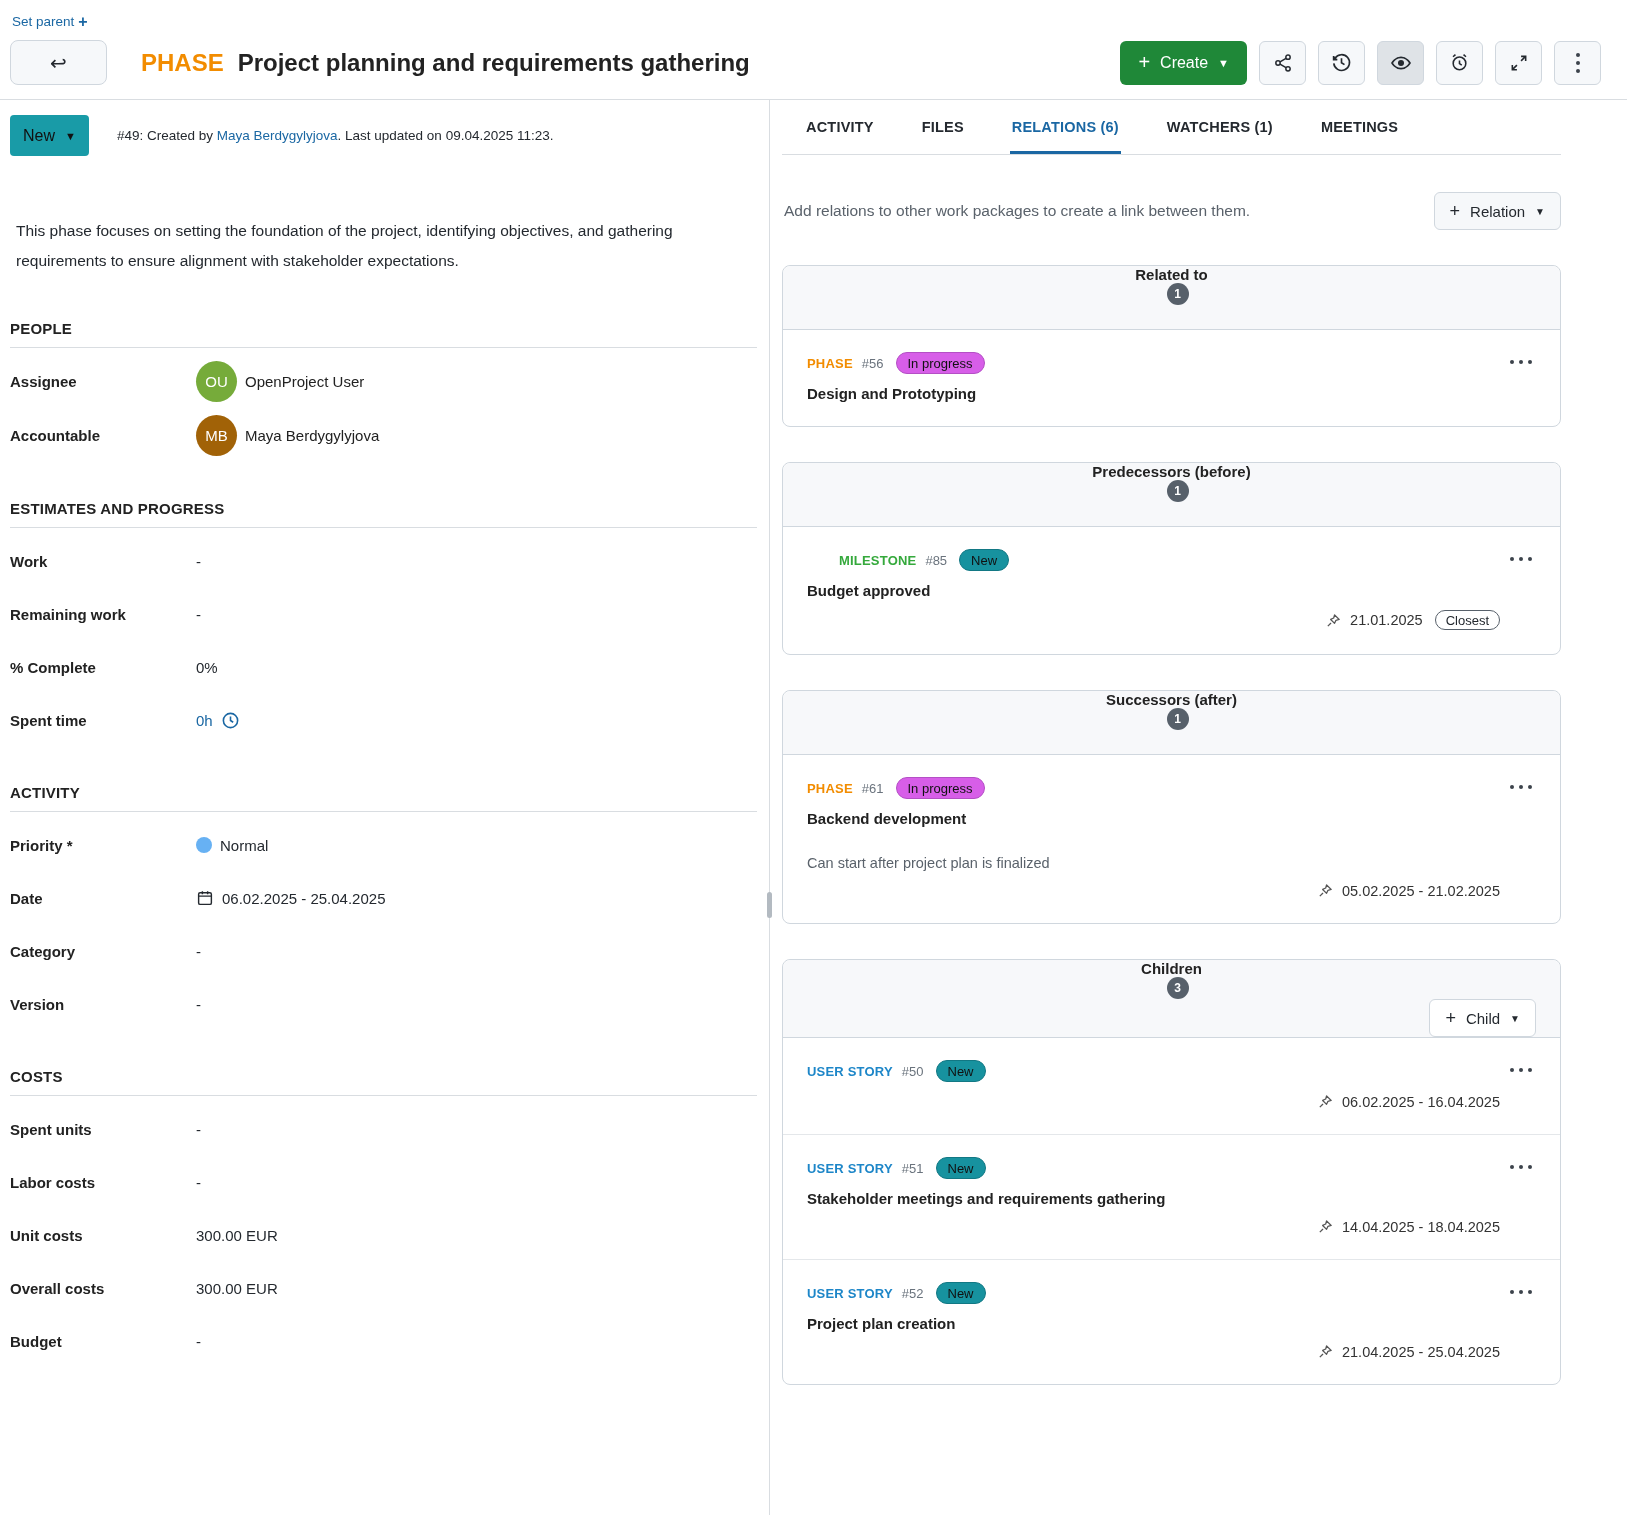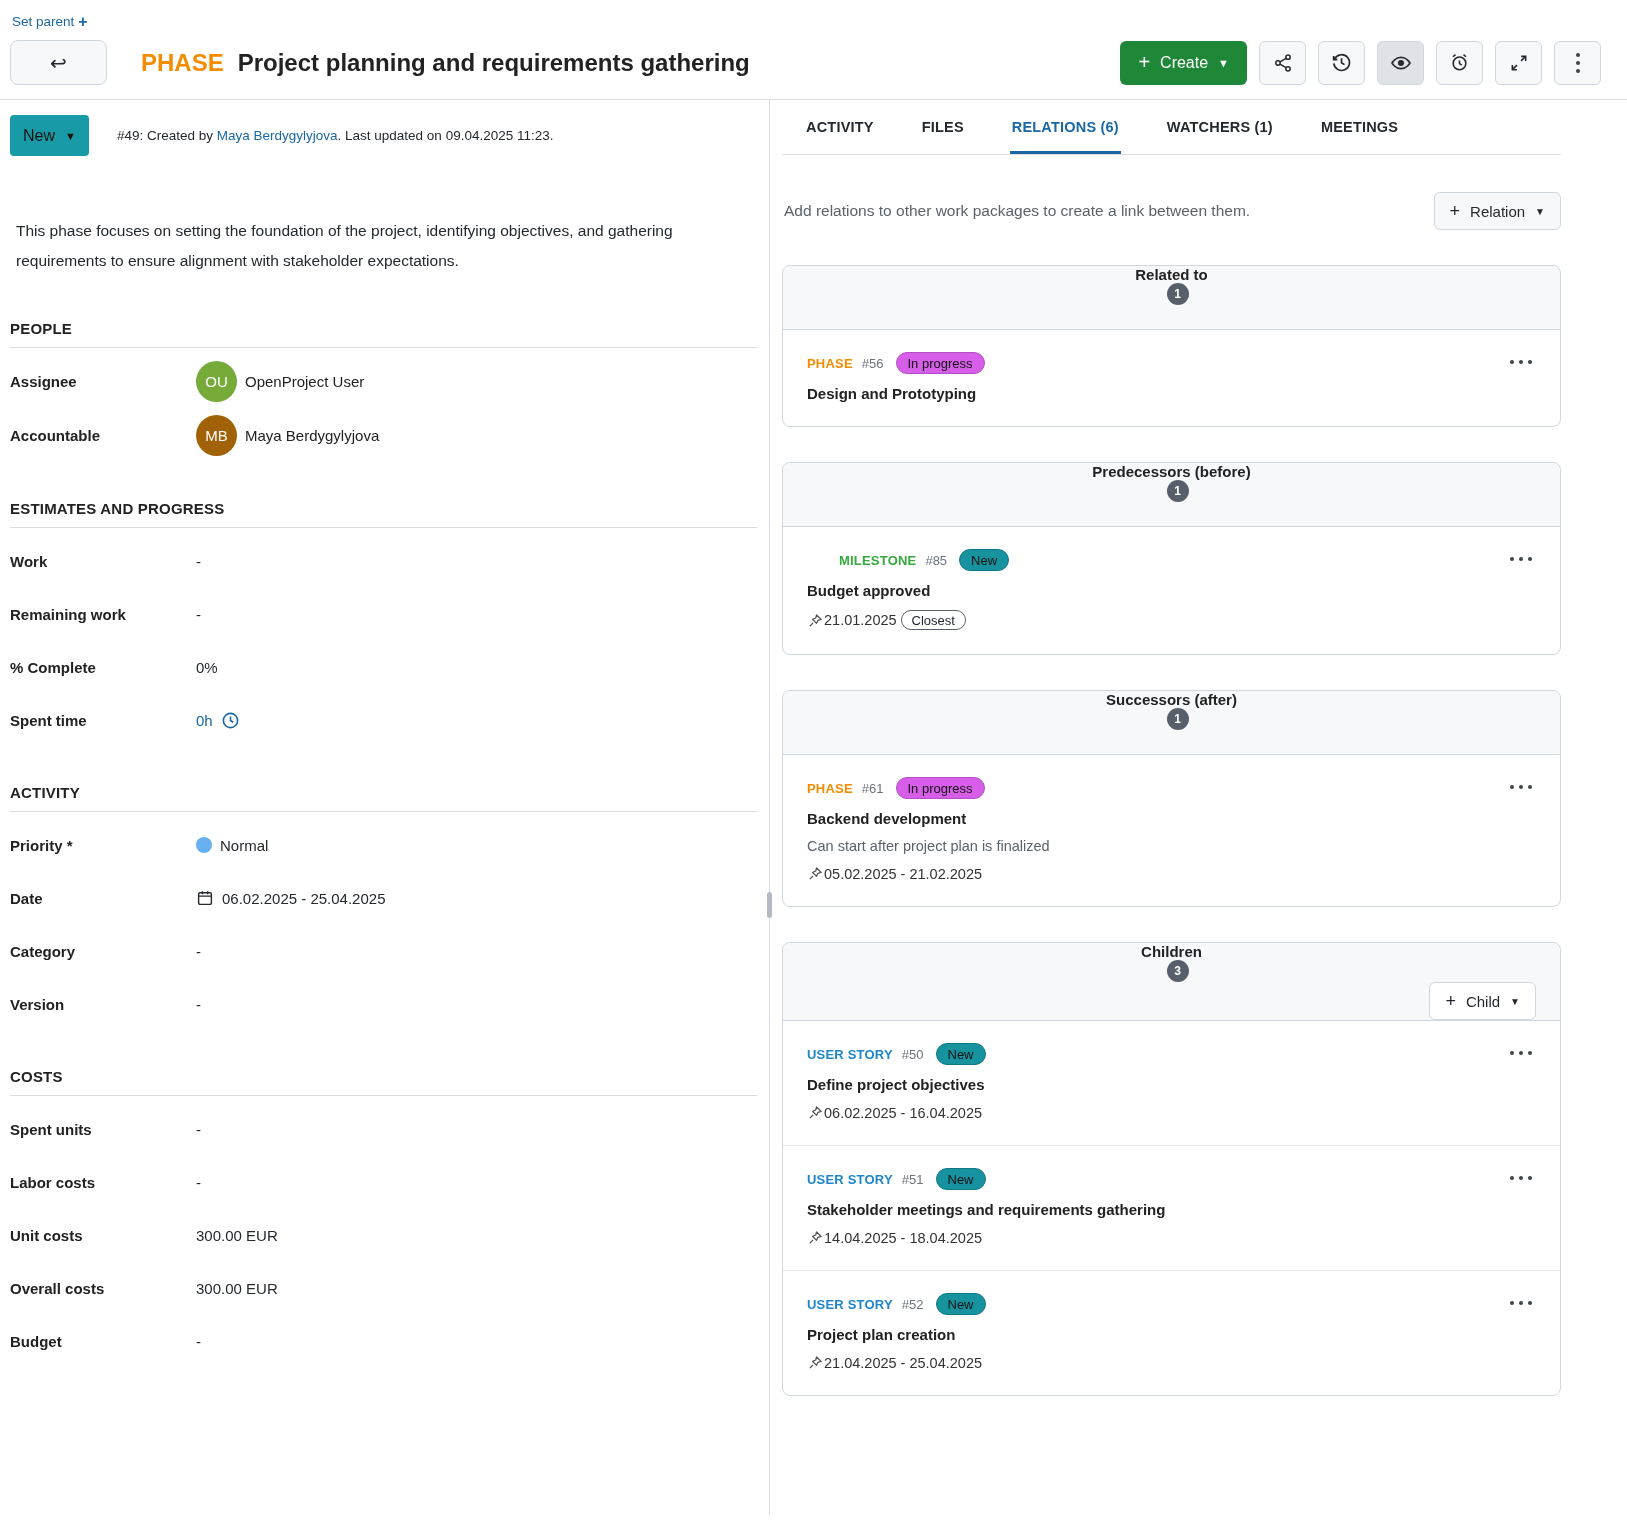--- a/index.html
+++ b/index.html
@@ -77,22 +77,22 @@
   .count-badge { margin-left:12px; min-width:22px; height:22px; border-radius:50%; background:#57606a; color:#fff; font-size:12px; font-weight:700; display:inline-flex; align-items:center; justify-content:center; }
   .card-header .ghost-btn { margin-left:auto; background:#fff; }
 
   .card-item { position:relative; padding:22px 60px 24px 24px; }
   .card-item + .card-item { border-top:1px solid #e4e7ea; }
   .item-meta { display:flex; align-items:center; gap:9px; }
   .wp-type { font-size:13px; font-weight:700; letter-spacing:.2px; }
   .wp-id { font-size:13px; color:#6a737d; }
   .status-pill { font-size:13px; color:#111; border:1px solid transparent; border-radius:12px; padding:2.5px 11px; margin-left:3px; }
   .item-title { margin-top:11px; font-size:15px; font-weight:700; color:#222; cursor:pointer; }
-  .item-note { margin-top:11px; font-size:14.5px; color:#5a626b; }
-  .item-date { margin-top:11px; font-size:14.5px; color:#333; display:flex; align-items:center; gap:0; }
+  .item-note { margin-top:28px; font-size:14.5px; color:#5a626b; }
+  .item-date { margin-top:11px; font-size:14.5px; color:#333; display:flex; align-items:center; gap:8px;justify-content:flex-end; }
   .closest-pill { border:1px solid #57606a; border-radius:12px; padding:1.5px 10px; font-size:13px; color:#24292f; margin-left:4px; }
   .kebab { position:absolute; right:26px; top:24px; background:none; border:none; cursor:pointer; padding:6px 2px; }
   .dots { display:flex; gap:5px; }
 </style>
 </head>
 <body>
 
 <div class="page">
 
   <div class="setparent-row">
@@ -410,21 +410,20 @@
             <span class="caret">▼</span>
           </button>
         </div>
 
         <div class="card-item">
           <div class="item-meta">
             <span class="wp-type" style="color: rgb(29, 134, 200);">USER STORY</span>
             <span class="wp-id">#50</span>
             <span class="status-pill" style="background: rgb(23, 146, 159); border-color: rgb(18, 120, 132);">New</span>
           </div>
-          <div class="item-title">Define project objectives</div>
           <div class="item-date">
             <span style="display:inline-flex;">
               <svg width="17" height="17" viewBox="0 0 24 24" fill="none" stroke="#555" stroke-width="1.8" stroke-linejoin="round">
                 <path d="M13.5 4l6.5 6.5-4.5 1.2-2 4.3-5.5-5.5 4.3-2z"></path>
                   <path d="M8.5 15.5L4 20"></path>
               </svg>
             </span>
             <span>06.02.2025 - 16.04.2025</span>
           </div>
           <button class="kebab">

